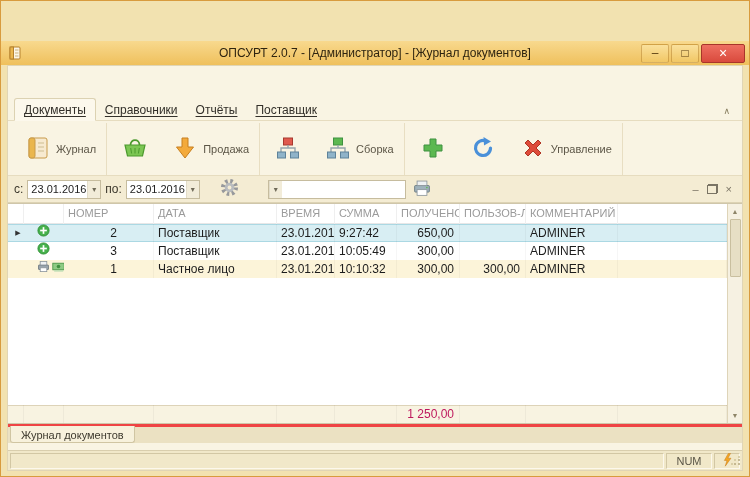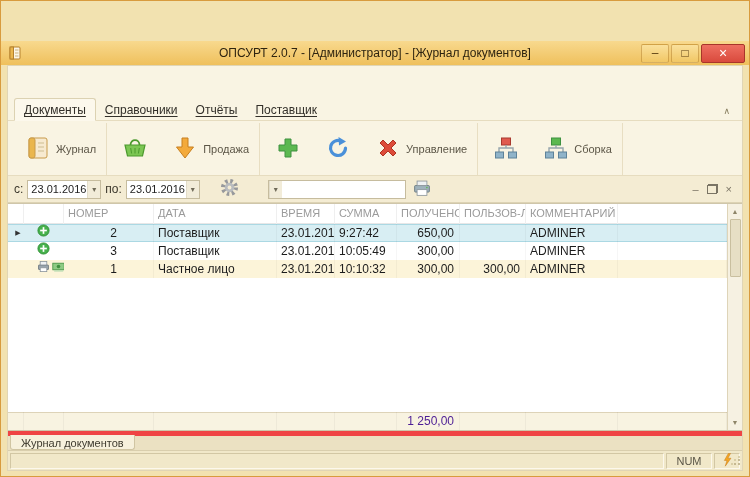--- a/index.html
+++ b/index.html
@@ -117,49 +117,49 @@
   .g-body-row .cell { height: 18px; line-height: 18px; padding-left: 4px; border-right: 1px solid rgba(0,0,0,0.035); overflow: hidden; white-space: nowrap; }
   .c-right { text-align: right; padding-right: 5px !important; }
   .c-num { text-align: right; padding-right: 36px !important; }
   .c-ind { display: flex; align-items: center; justify-content: center; font-size: 7px; color: #333; border-right: none !important; }
   .c-icons { display: flex; align-items: center; gap: 2px; padding-left: 13px !important; border-right: none !important; }
   .row-selected { background: #d8eef3; box-shadow: inset 0 1px 0 #abd8e3, inset 0 -1px 0 #abd8e3; }
   .row-paid { background: #fcf4d9; }
   .g-fill { flex: 1; background: #fff; }
   .g-foot {
     height: 18px; flex: 0 0 18px; background: #f8f3e1;
-    box-shadow: inset 0 1px 0 #ddd3b8; font-size: 12px; color: #4c1d95;
+    box-shadow: inset 0 1px 0 #ddd3b8; font-size: 12px; color: #be185d;
   }
   .g-foot .cell { height: 18px; line-height: 18px; padding-left: 4px; border-right: 1px solid rgba(0,0,0,0.04); }
 
   
   .vscroll {
     position: absolute; top: 0; right: 0; bottom: 0; width: 15px;
     background: #f6f1e2; border-left: 1px solid #ded4b8;
     display: flex; flex-direction: column; align-items: center;
   }
   .vs-arrow { width: 15px; height: 15px; display: flex; align-items: center; justify-content: center; font-size: 7px; color: #8e8568; }
   .vs-thumb { width: 11px; height: 58px; background: #e7dfc5; border: 1px solid #c9bf9f; border-radius: 1px; }
   .vs-track { flex: 1; width: 15px; }
 
   
   .bottom-tabs {
-    height: 19px; flex: 0 0 19px; background: #ebe1c2; border-top: 5px solid #ef4444;
+    height: 19px; flex: 0 0 19px; background: #ebe1c2; border-top: 3px solid #ef4444;
     display: flex; align-items: stretch; padding-left: 2px;
   }
   .btab {
     font-size: 11px; color: #3e3a2e; background: #f7f1dc;
     border: 1px solid #d0c5a2; border-top: none; border-radius: 0 0 3px 3px;
     padding: 1px 10px 0 10px; display: flex; align-items: center; margin-top: -1px;
   }
 
   
   .statusbar {
     height: 20px; flex: 0 0 20px; background: #f1e8c9; border-top: 1px solid #d9cead;
-    display: flex; align-items: center; gap: 2px; padding: 1px 2px 1px 2px; position: relative;
+    display: flex; align-items: center; gap: 2px; padding: 1px 2px 1px 2px; position: relative; margin-top: 7px;
   }
   .sb-panel {
     height: 16px; border: 1px solid; border-color: #d2c7a4 #fcf8ec #fcf8ec #d2c7a4;
     display: flex; align-items: center; justify-content: center; font-size: 11px; color: #5a5546;
   }
   .sb-main { flex: 1; }
   .sb-num { width: 46px; }
   .sb-power { width: 26px; }
   .sb-grip { position: absolute; right: 1px; bottom: 1px; }
 </style>
@@ -237,58 +237,58 @@
                 </svg></span>
           </span>
         </div>
         <span class="tb-label">Продажа</span>
       </div>
 
       <div class="tb-group">
         <div class="tb-icons">
           <span class="tb-btn">
             <span><svg width="26" height="26" viewBox="0 0 26 26">
-                  <path d="M10 4 h6 v6 h6 v6 h-6 v6 h-6 v-6 H4 v-6 h6 z" fill="#5cb850" stroke="#3e9140"></path>
-                </svg></span>
-          </span>
-          <span class="tb-btn">
-            <span><svg width="26" height="26" viewBox="0 0 26 26">
-                  <path d="M20.5 13 A7.5 7.5 0 1 1 16.2 6.2" fill="none" stroke="#4a90d9" stroke-width="3.2" stroke-linecap="round"></path>
-                  <polygon points="13.5,2 21,6.5 14,10.5" fill="#4a90d9"></polygon>
-                </svg></span>
-          </span>
-          <span class="tb-btn">
-            <span><svg width="26" height="26" viewBox="0 0 26 26">
-                  <path d="M5 8 L8 5 L13 10 L18 5 L21 8 L16 13 L21 18 L18 21 L13 16 L8 21 L5 18 L10 13 z" fill="#dd4b39" stroke="#b03322"></path>
-                </svg></span>
-          </span>
-        </div>
-        <span class="tb-label">Управление</span>
-      </div>
-
-      <div class="tb-group">
-        <div class="tb-icons">
-          <span class="tb-btn">
-            <span><svg width="26" height="26" viewBox="0 0 26 26">
                   <rect x="8.5" y="3" width="9" height="7" fill="#e05a4e" stroke="#a8382e"></rect>
                   <path d="M13 10 v3 M6 17 v-4 h14 v4" stroke="#97a5ad" fill="none" stroke-width="1.4"></path>
                   <rect x="2.5" y="17" width="8" height="6" fill="#8fb3c9" stroke="#5e8299"></rect>
                   <rect x="15.5" y="17" width="8" height="6" fill="#8fb3c9" stroke="#5e8299"></rect>
                 </svg></span>
           </span>
           <span class="tb-btn">
             <span><svg width="26" height="26" viewBox="0 0 26 26">
                   <rect x="8.5" y="3" width="9" height="7" fill="#5cb850" stroke="#3e9140"></rect>
                   <path d="M13 10 v3 M6 17 v-4 h14 v4" stroke="#97a5ad" fill="none" stroke-width="1.4"></path>
                   <rect x="2.5" y="17" width="8" height="6" fill="#8fb3c9" stroke="#5e8299"></rect>
                   <rect x="15.5" y="17" width="8" height="6" fill="#8fb3c9" stroke="#5e8299"></rect>
                 </svg></span>
           </span>
         </div>
         <span class="tb-label">Сборка</span>
+      </div>
+
+      <div class="tb-group">
+        <div class="tb-icons">
+          <span class="tb-btn">
+            <span><svg width="26" height="26" viewBox="0 0 26 26">
+                  <path d="M10 4 h6 v6 h6 v6 h-6 v6 h-6 v-6 H4 v-6 h6 z" fill="#5cb850" stroke="#3e9140"></path>
+                </svg></span>
+          </span>
+          <span class="tb-btn">
+            <span><svg width="26" height="26" viewBox="0 0 26 26">
+                  <path d="M20.5 13 A7.5 7.5 0 1 1 16.2 6.2" fill="none" stroke="#4a90d9" stroke-width="3.2" stroke-linecap="round"></path>
+                  <polygon points="13.5,2 21,6.5 14,10.5" fill="#4a90d9"></polygon>
+                </svg></span>
+          </span>
+          <span class="tb-btn">
+            <span><svg width="26" height="26" viewBox="0 0 26 26">
+                  <path d="M5 8 L8 5 L13 10 L18 5 L21 8 L16 13 L21 18 L18 21 L13 16 L8 21 L5 18 L10 13 z" fill="#dd4b39" stroke="#b03322"></path>
+                </svg></span>
+          </span>
+        </div>
+        <span class="tb-label">Управление</span>
       </div>
     </div>
 
     <div class="filterbar">
       <span>с:</span>
       <span class="combo date">
         <span class="val">23.01.2016</span>
         <span class="arr">▾</span>
       </span>
       <span>по:</span>

